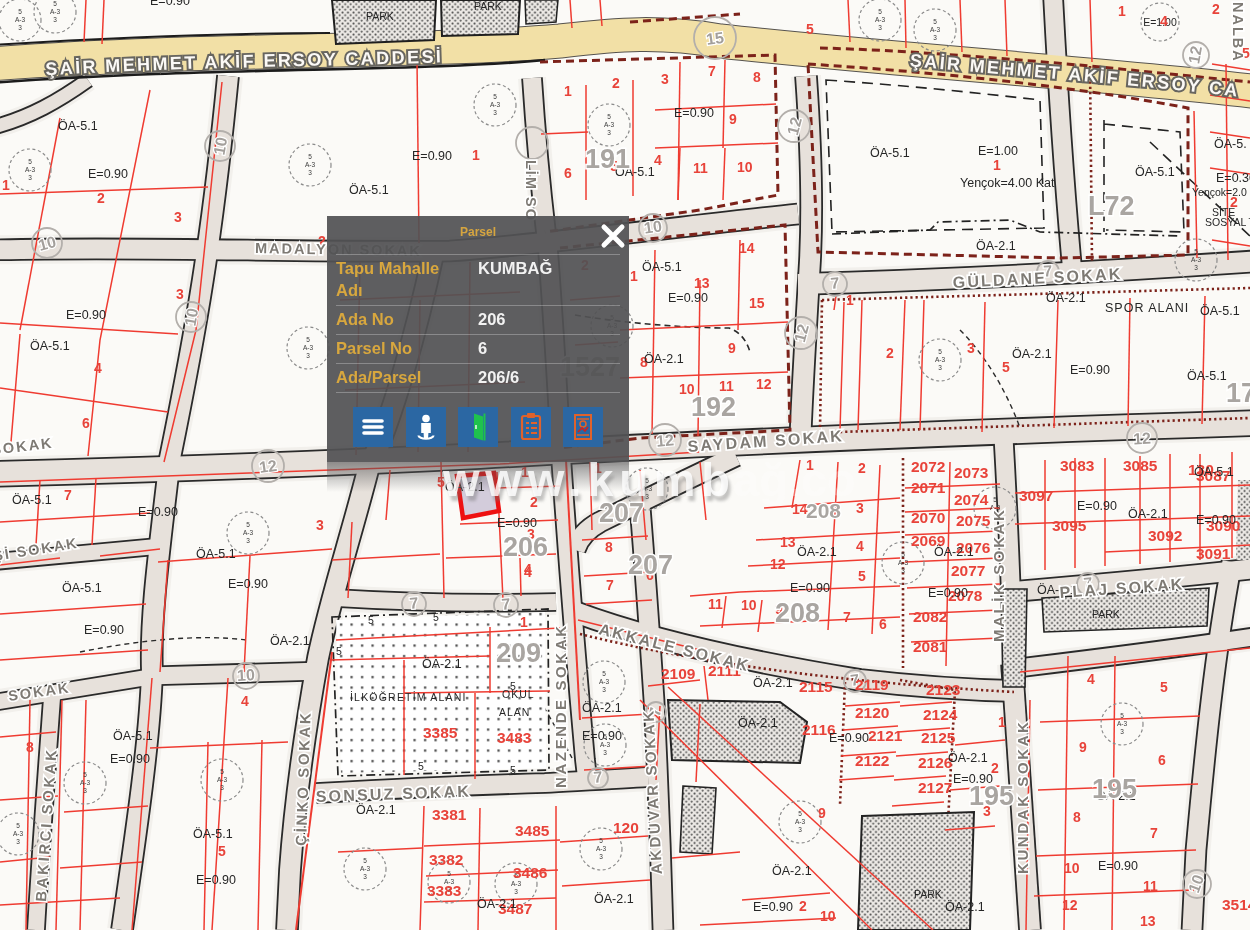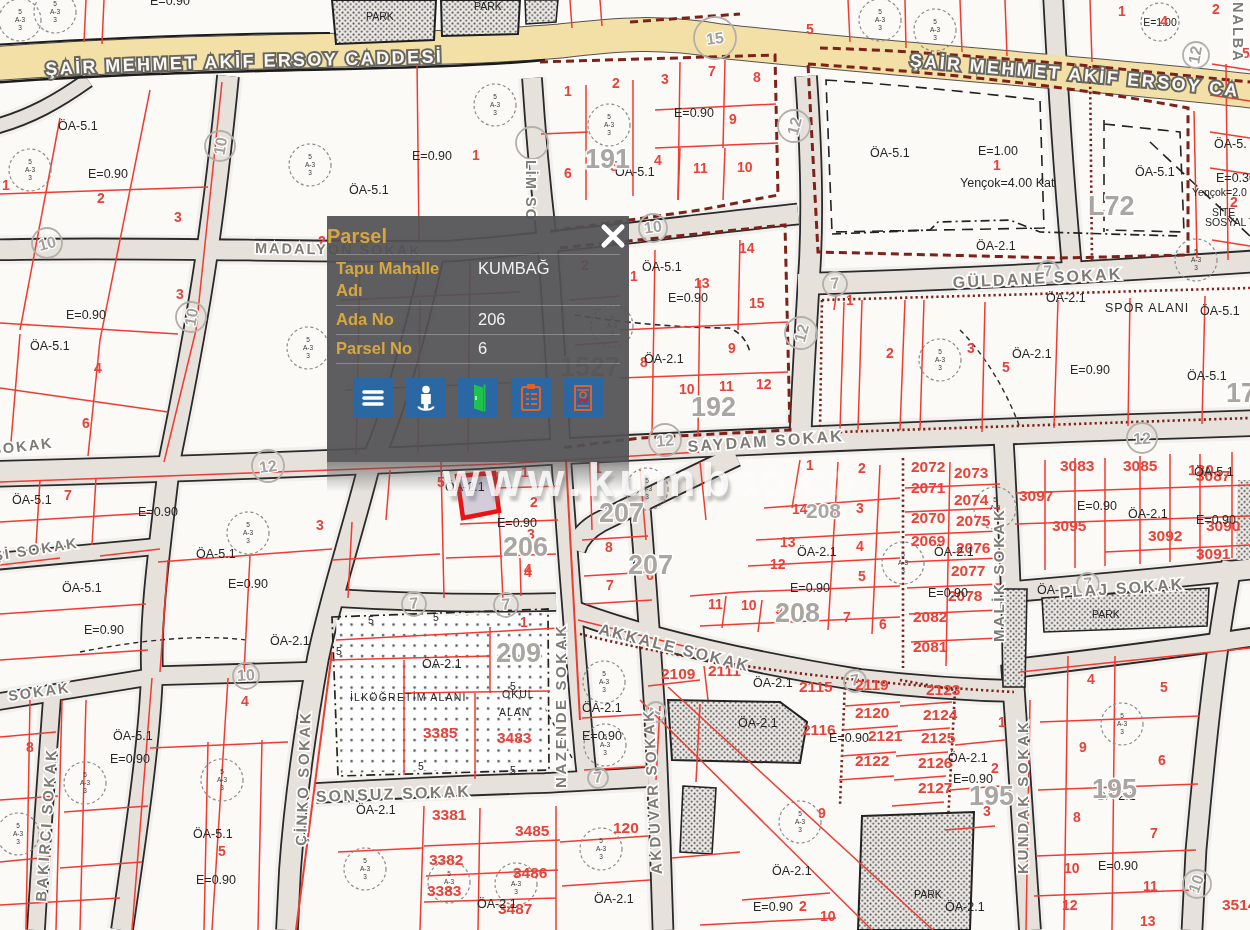--- a/index.html
+++ b/index.html
@@ -2,26 +2,26 @@
 <html><head><meta charset="utf-8">
 <style>
  html,body{margin:0;padding:0;width:1250px;height:930px;overflow:hidden;background:#fff;
   font-family:"Liberation Sans",sans-serif;}
  #wrap{position:relative;width:1250px;height:930px;}
  svg{position:absolute;left:0;top:0;}
  .pp{position:absolute;left:327px;top:216px;width:302px;height:246px;
    background:rgba(82,82,84,0.93);color:#eee;z-index:5;}
  .psh{position:absolute;left:327px;top:462px;width:302px;height:30px;z-index:5;
    background:linear-gradient(rgba(82,82,84,0.6),rgba(82,82,84,0));}
- .pt{color:#d6a53f;font-weight:bold;font-size:20px;text-align:left;padding-top:9px;height:29px;}
+ .pt{color:#d6a53f;font-weight:bold;font-size:12px;text-align:center;padding-top:9px;height:29px;}
  .px{position:absolute;right:3px;top:7px;width:26px;height:26px;}
  .rows{margin:0 9px;}
  .prow{display:flex;border-top:1px solid rgba(255,255,255,0.28);padding:2px 0 4px 0;}
  .lbl{width:142px;color:#d8a73e;font-weight:bold;font-size:16.5px;line-height:22px;flex:none;}
- .val{color:#f2f2f2;font-size:16.5px;line-height:22px;}
+ .val{color:#f2f2f2;font-size:16.5px;line-height:22px;font-weight:bold;}
  .ic{display:flex;gap:12.5px;margin:14px 0 0 26px;}
  .b{width:40px;height:40px;background:#2b67a3;flex:none;position:relative;}
  .b svg{position:absolute;left:0;top:0;}
 </style></head><body>
 <div id="wrap">
 <svg width="1250" height="930" viewBox="0 0 1250 930">
 <defs>
  <pattern id="stip" width="5.5" height="5.5" patternUnits="userSpaceOnUse">
    <rect width="5.5" height="5.5" fill="#ece9e5"></rect>
    <circle cx="1.5" cy="1.5" r="1.05" fill="#4c4c4c"></circle>
@@ -751,20 +751,24 @@
           <div class="val">KUMBAĞ</div>
         </div>
   <div class="prow">
           <div class="lbl">Ada No</div>
           <div class="val">206</div>
         </div>
   <div class="prow">
           <div class="lbl">Parsel No</div>
           <div class="val">6</div>
         </div>
+  <div class="prow">
+          <div class="lbl">Ada/Parsel</div>
+          <div class="val">206/6</div>
+        </div>
   <div class="prow" style="height:0;padding:0"></div>
  </div>
  <div class="ic">
   <div class="b">
           <svg width="40" height="40">
             <g stroke="#fff" stroke-width="3.6" stroke-linecap="round">
               <path d="M 11,14 H 29 M 11,20 H 29 M 11,26 H 29"></path>
             </g>
           </svg>
         </div>

